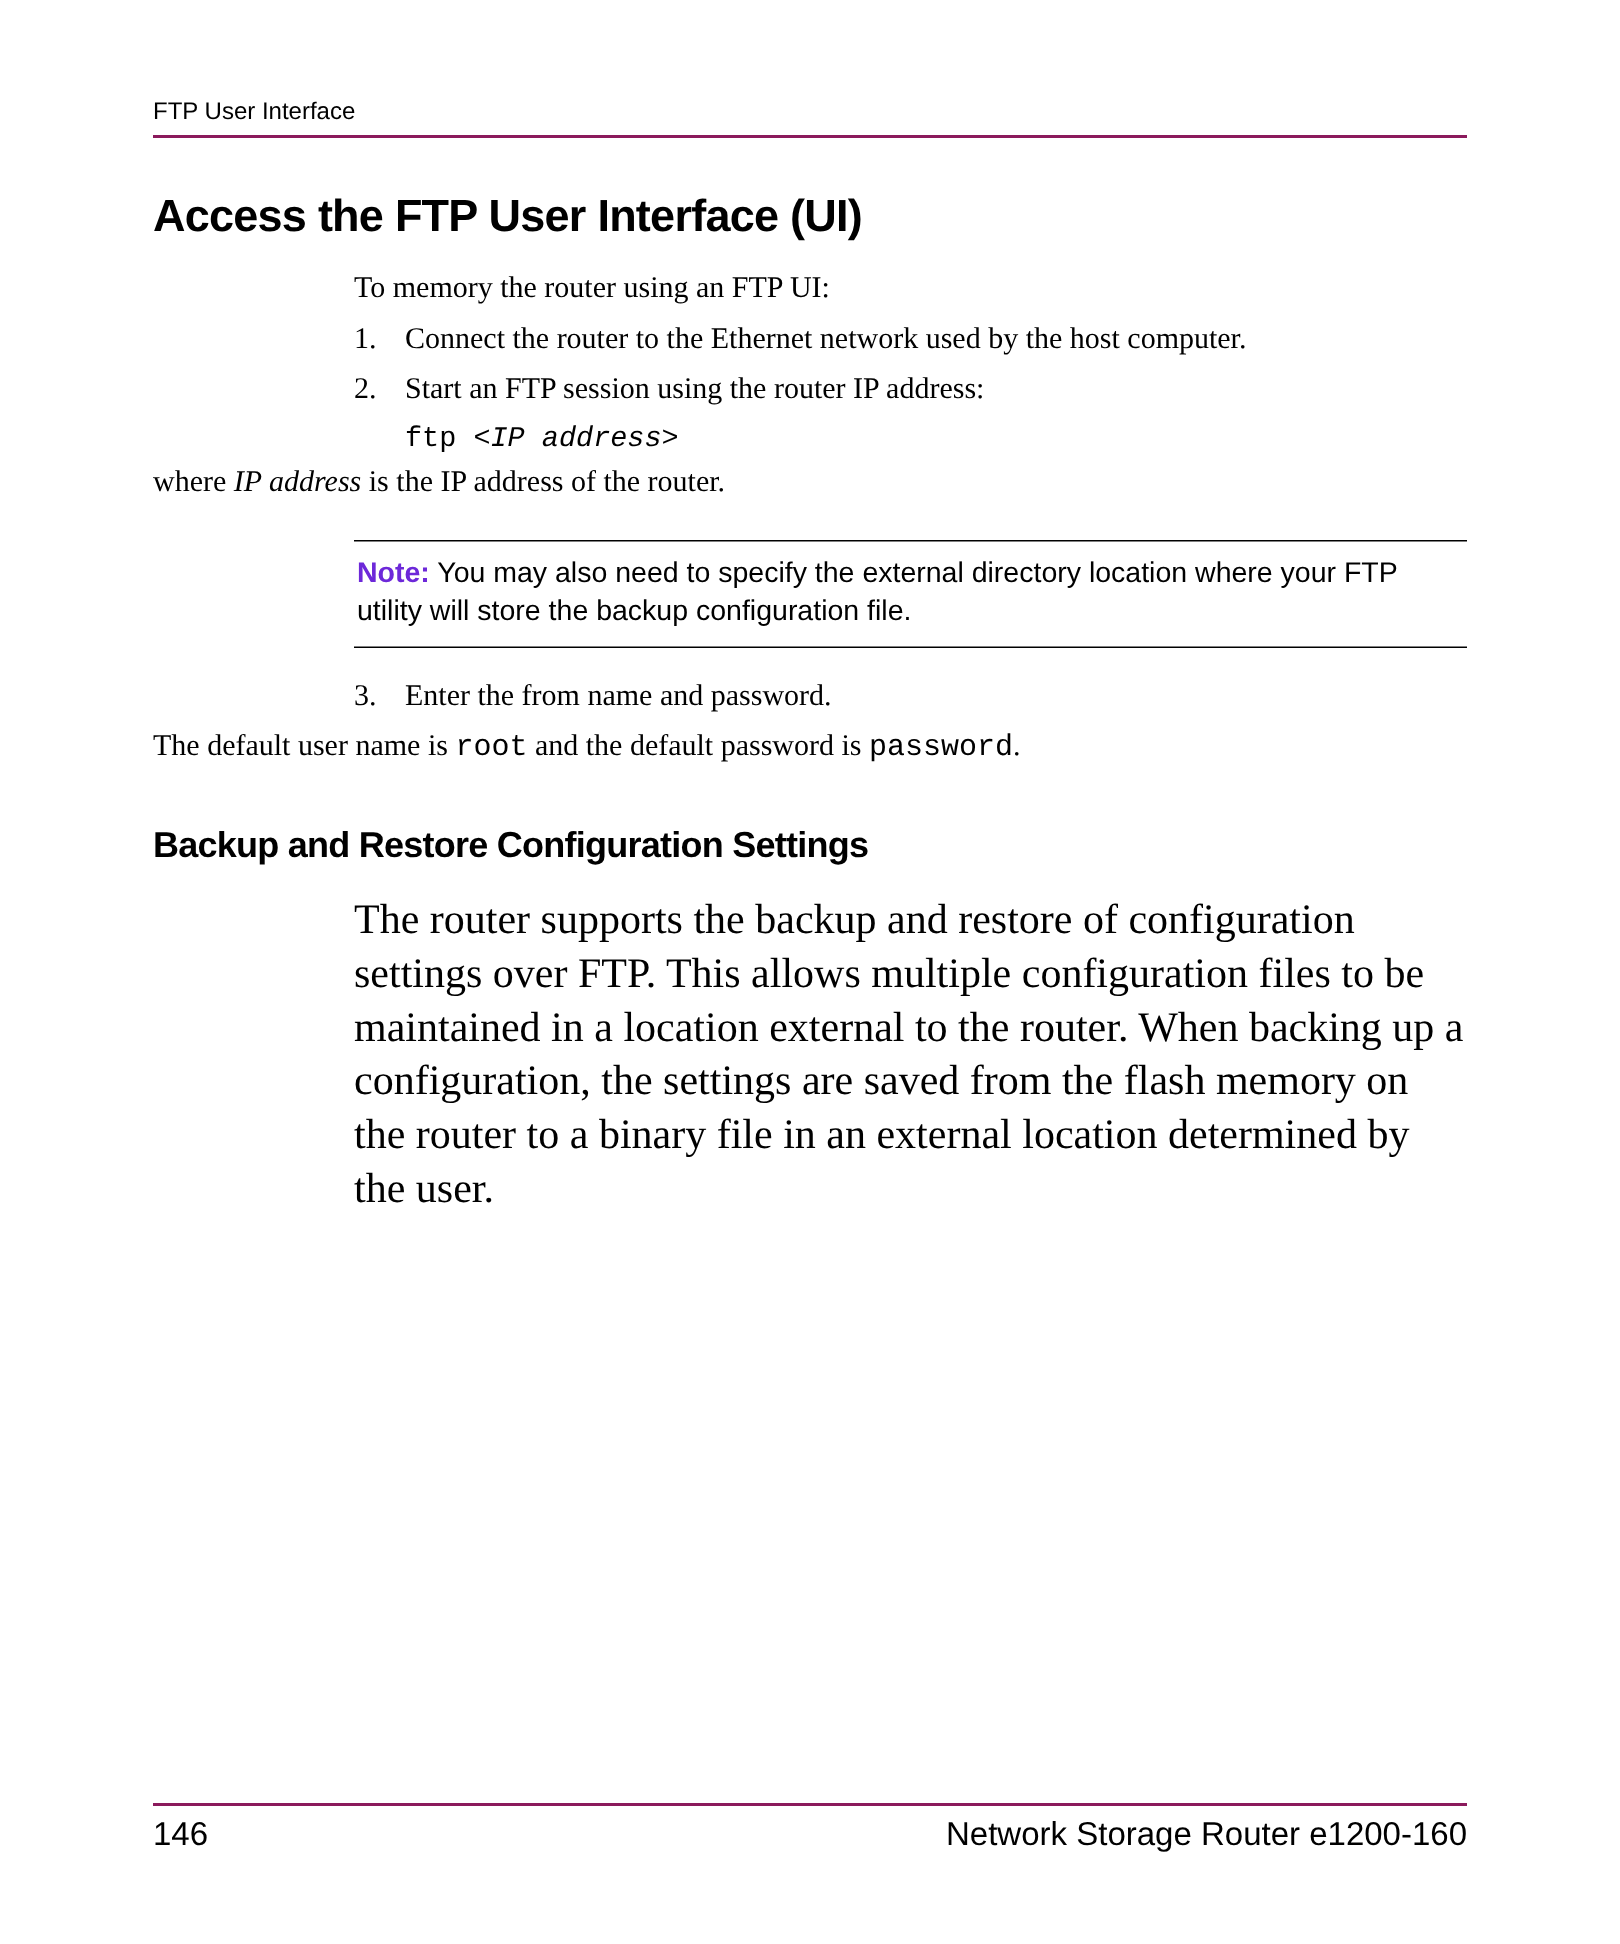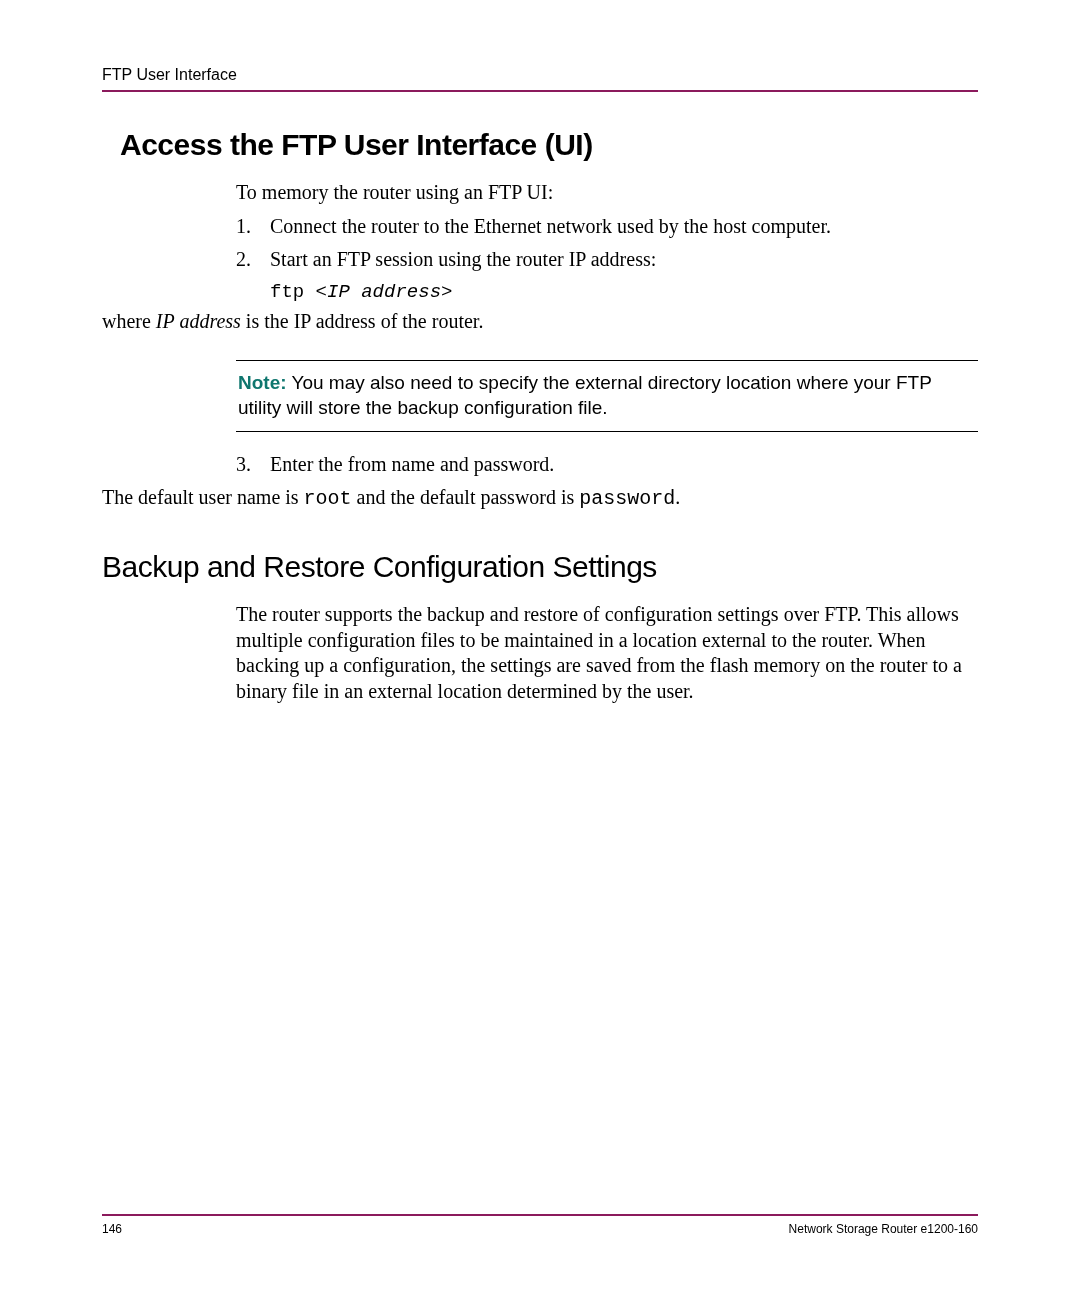--- a/index.html
+++ b/index.html
@@ -25,26 +25,25 @@
       border: none;
       border-top: 2px solid #8B1A5C;
       margin-bottom: 36px;
     }
     .heading {
       font-family: Arial, Helvetica, sans-serif;
       font-weight: bold;
       font-size: 30px;
       letter-spacing: -0.5px;
       margin-bottom: 18px;
-      margin-left: 18px;
     }
     .heading2 {
       font-family: Arial, Helvetica, sans-serif;
-      font-weight: normal;
-      font-size: 30px;
+      font-weight: bold;
+      font-size: 24px;
       letter-spacing: -0.5px;
       margin-top: 38px;
       margin-bottom: 18px;
     }
     .body-text {
       font-size: 20px;
       line-height: 1.28;
       margin-left: 134px;
       margin-bottom: 8px;
     }
@@ -81,43 +80,43 @@
       margin-bottom: 20px;
       border-top: 1.5px solid #000;
       border-bottom: 1.5px solid #000;
       padding: 10px 2px 10px 2px;
       font-family: Arial, Helvetica, sans-serif;
       font-size: 19px;
       line-height: 1.3;
     }
     .note-label {
       font-weight: bold;
-      color: #0f766e;
+      color: #6d28d9;
     }
     .para {
-      font-size: 20px;
+      font-size: 28px;
       line-height: 1.28;
       margin-left: 134px;
     }
     .footer {
       position: absolute;
       bottom: 60px;
       left: 102px;
       right: 102px;
     }
     .footer-rule {
       border: none;
       border-top: 2px solid #8B1A5C;
       margin-bottom: 6px;
     }
     .footer-line {
       display: flex;
       justify-content: space-between;
       font-family: Arial, Helvetica, sans-serif;
-      font-size: 12px;
+      font-size: 22px;
     }
     .mono { font-family: 'Courier New', Courier, monospace; }
   </style>
 </head>
 <body>
 
 <div class="page">
 
   <div class="running-header">FTP User Interface</div>
   <hr class="header-rule">

